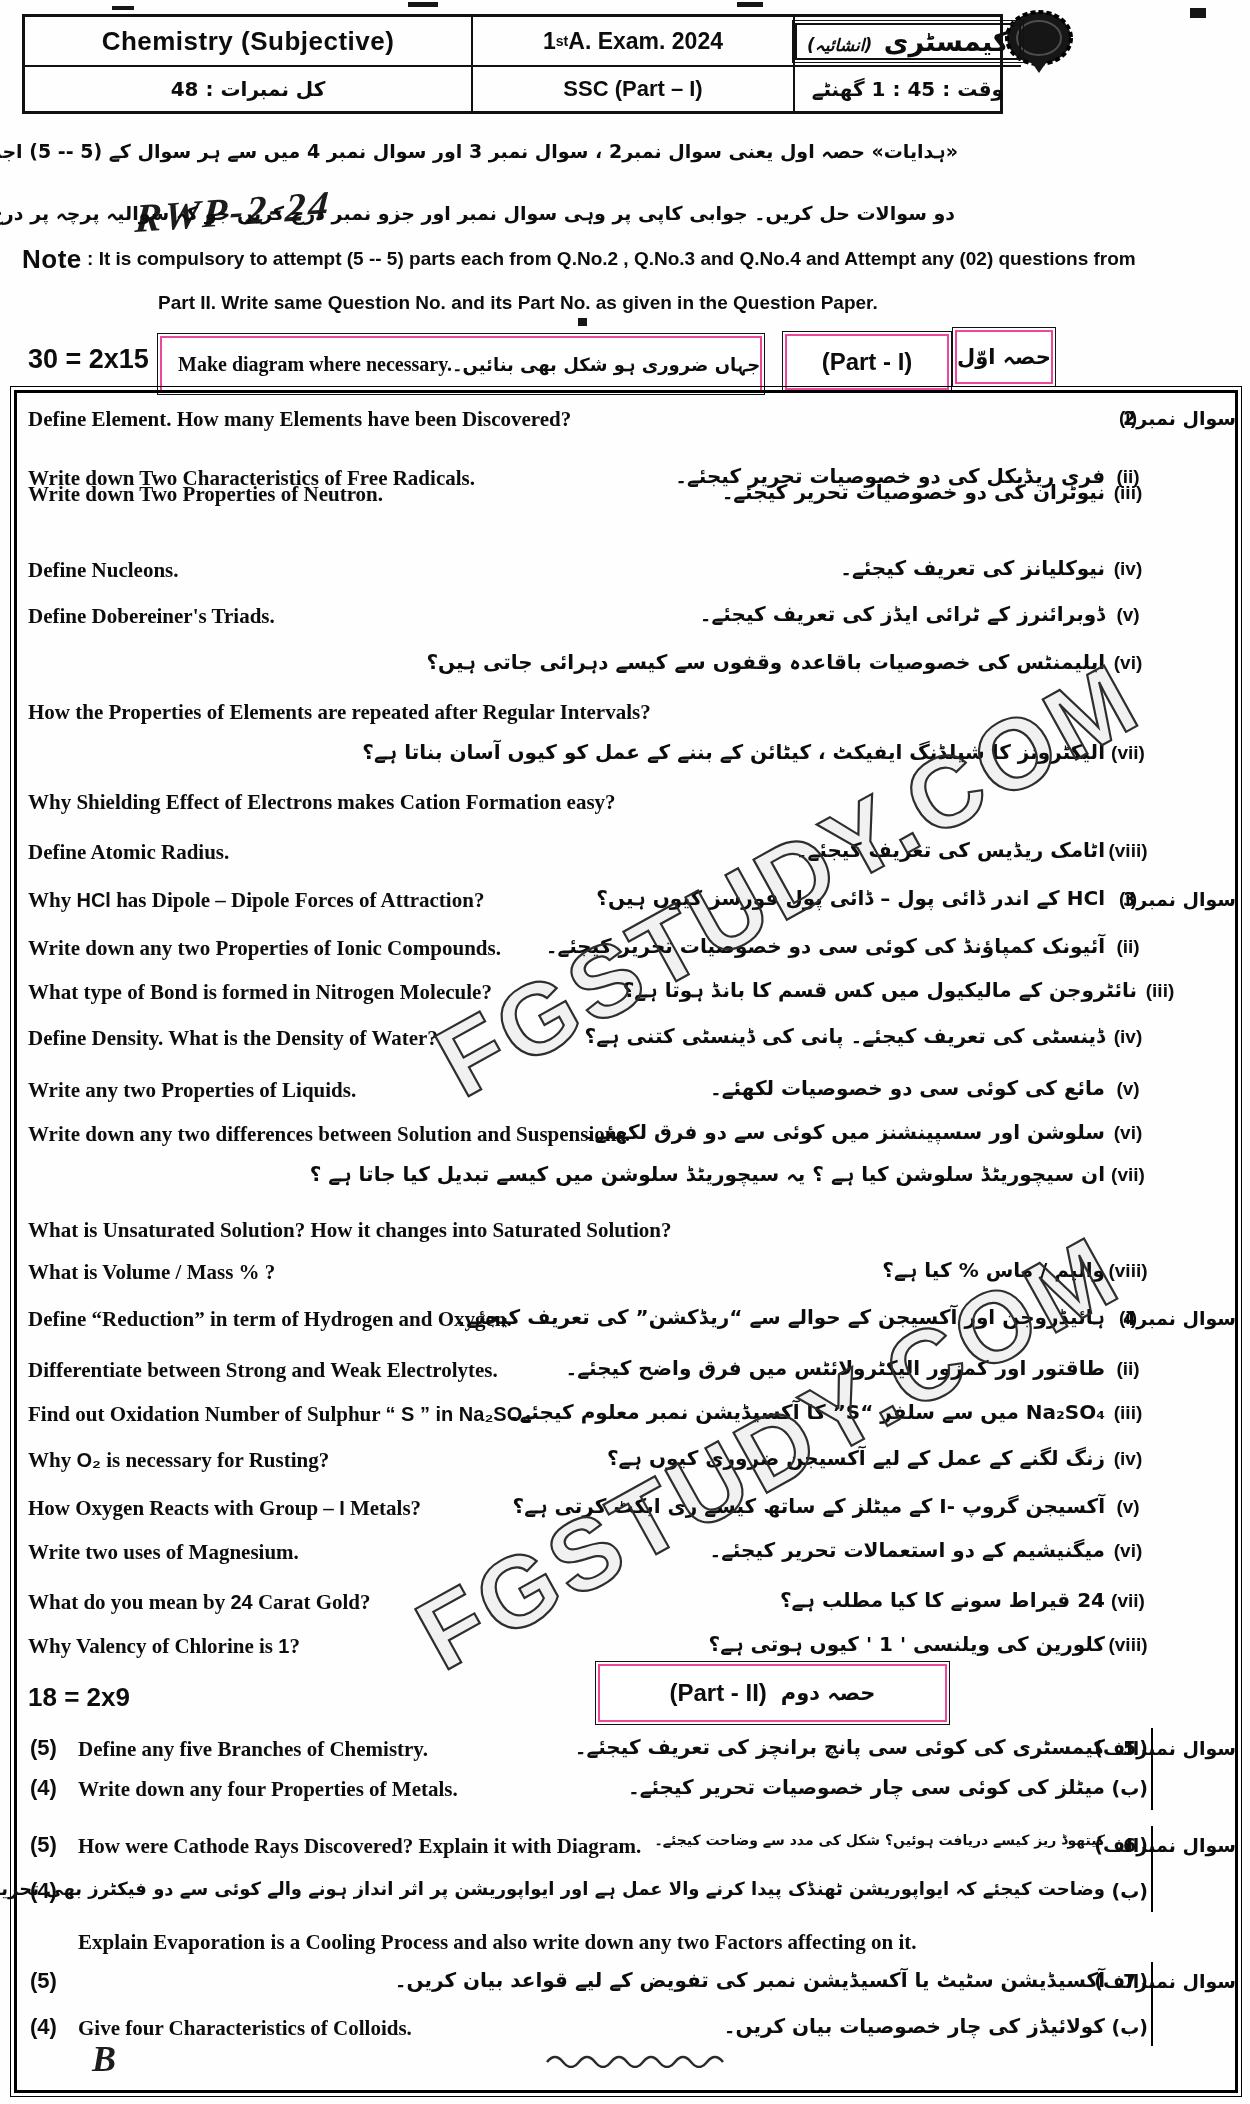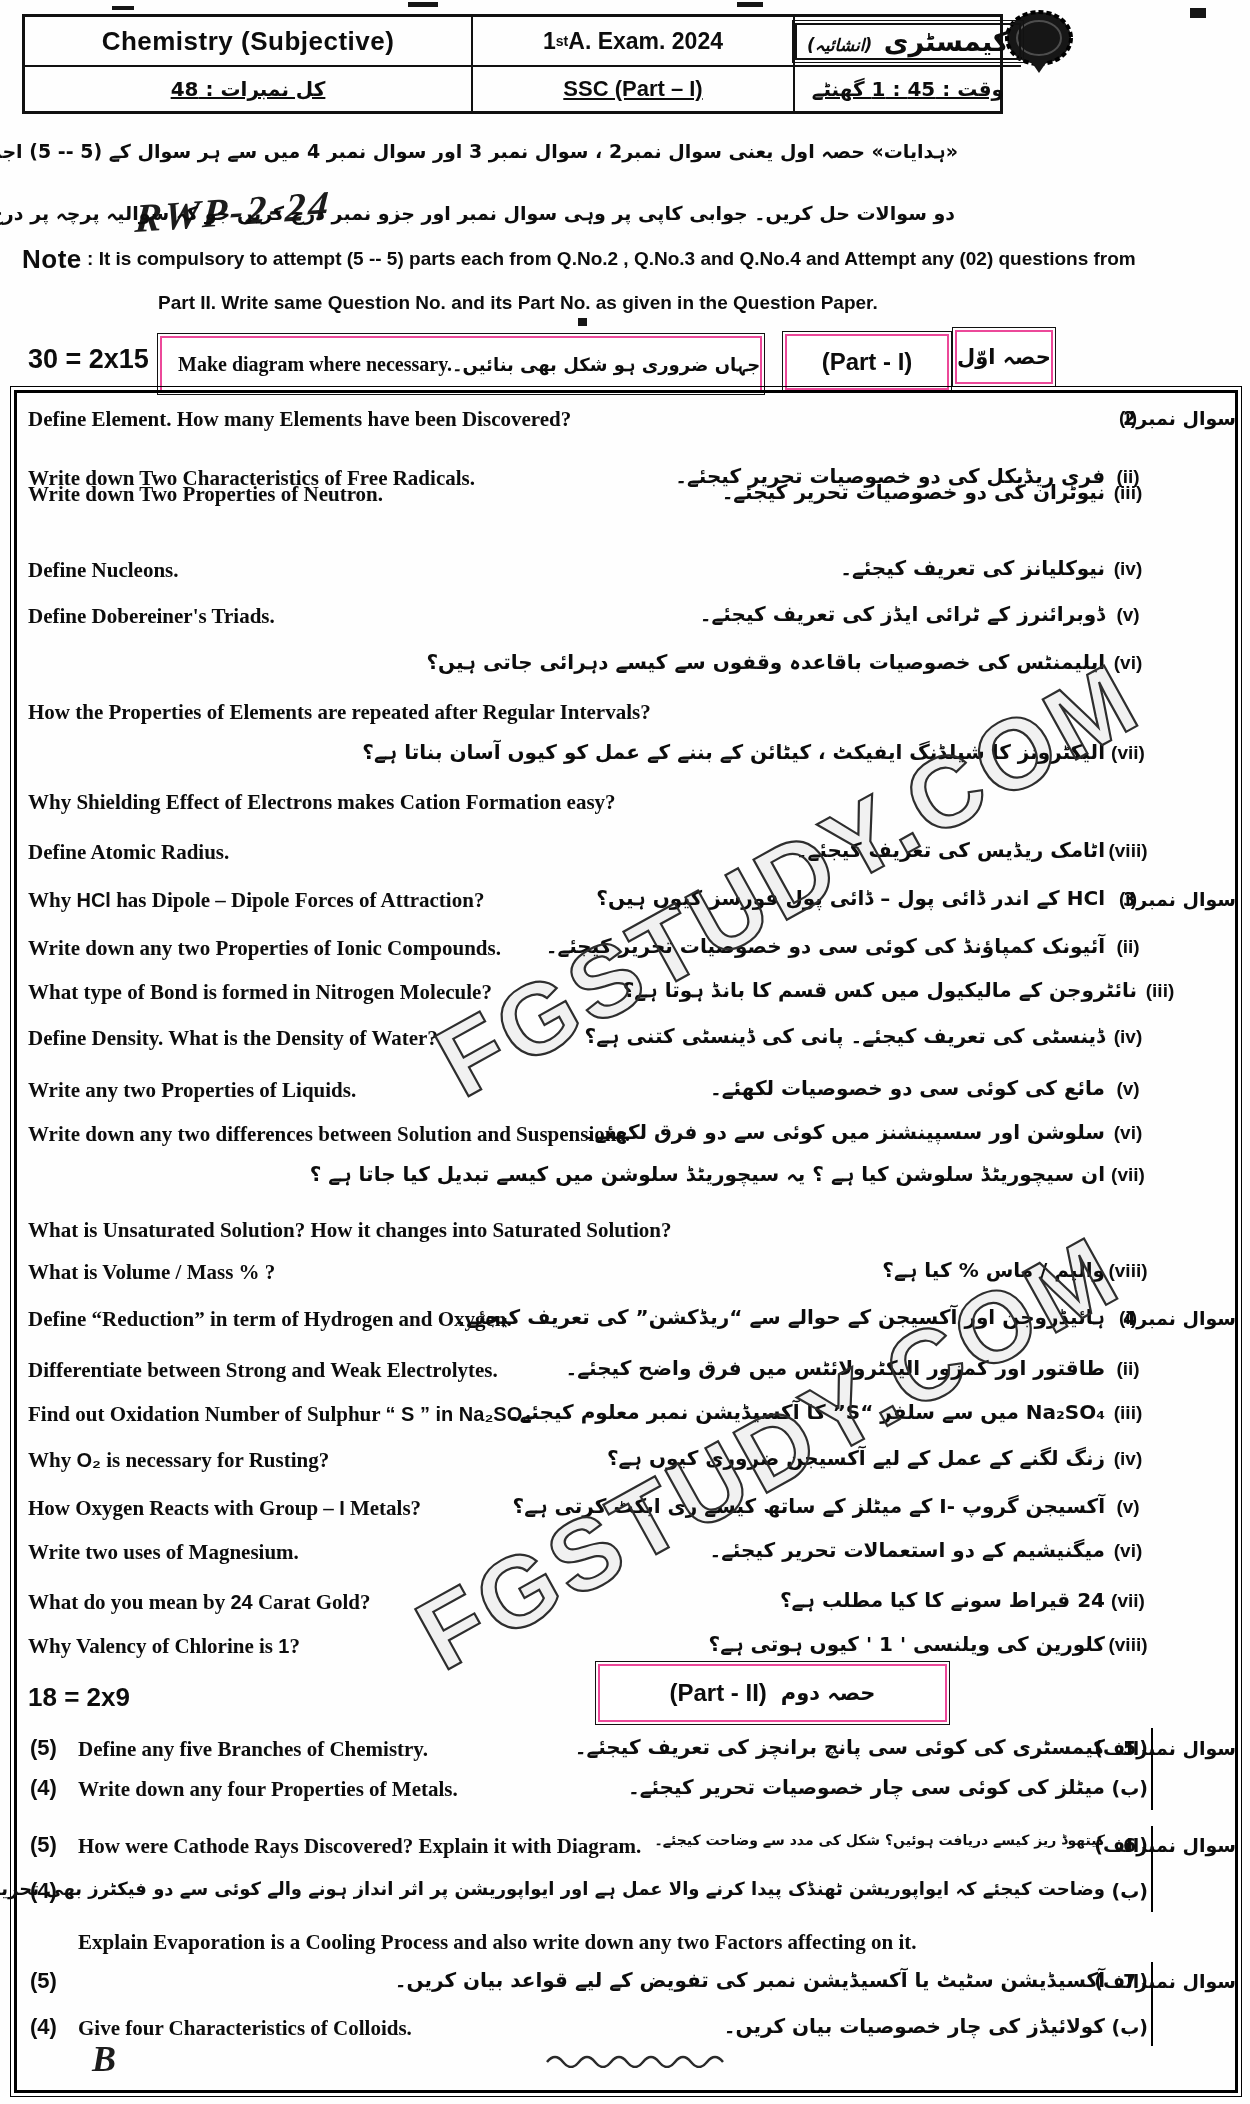--- a/index.html
+++ b/index.html
@@ -5,21 +5,21 @@
   html,body{margin:0;padding:0;background:#e8e8e8;}
   #page{position:relative;width:1250px;height:2104px;background:#fefefe;margin:0 auto;
         overflow:hidden;font-family:"Liberation Serif",serif;color:#0d0d0d;}
   .art{position:absolute;background:#161616;}
   
   .htable{position:absolute;left:22px;top:14px;width:975px;height:94px;border:3px solid #111;
           display:grid;grid-template-columns:448px 322px 1fr;grid-template-rows:50px 1fr;}
   .hcell{border-right:2.5px solid #111;border-bottom:2.5px solid #111;display:flex;
          align-items:center;justify-content:center;white-space:nowrap;}
   .hcell.lastcol{border-right:none;}
-  .hcell.lastrow{border-bottom:none;text-decoration:underline;}
+  .hcell.lastrow{border-bottom:none;}
   .h-subj{font:700 26px "Liberation Sans",sans-serif;letter-spacing:.5px;}
   .h-exam{font:700 23px "Liberation Sans",sans-serif;}
   .h-exam sup{font-size:14px;}
   .h-ssc{font:700 22px "Liberation Sans",sans-serif;}
   .urdu{font-family:"DejaVu Sans",sans-serif;font-weight:700;direction:rtl;}
   .h-urbox{border:2px solid #111;outline:1px solid #111;outline-offset:2px;padding:1px 10px;}
   .h-urmain{font-size:27px;}
   .h-ursub{font-size:17px;margin-right:6px;font-style:italic;}
   .h-ur20{font-size:20px;}
   

